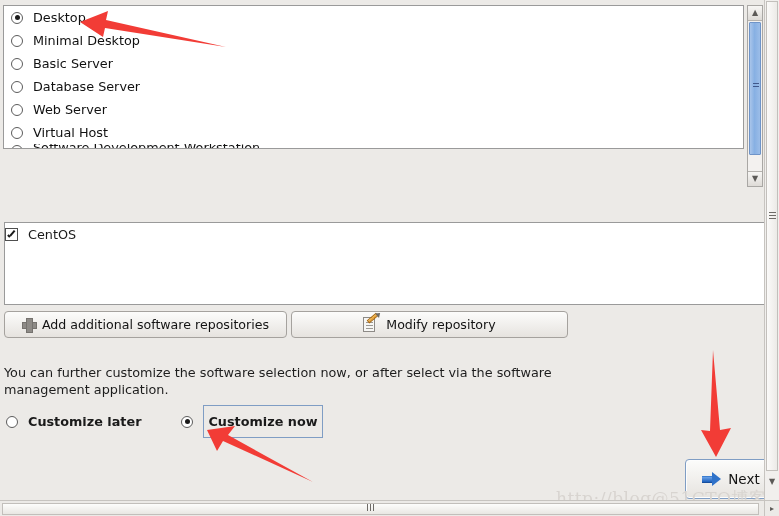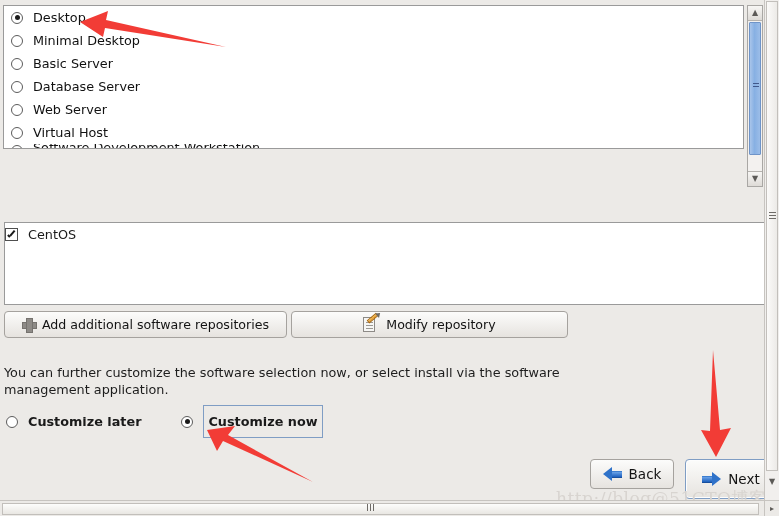--- a/index.html
+++ b/index.html
@@ -293,40 +293,33 @@
       <span class="page">
           <i style="top:4px"></i>
           <i style="top:7px"></i>
           <i style="top:10px"></i>
         </span>
       <span class="pencil"></span>
     </span>
     <span class="txt">Modify repository</span>
   </div>
 
-  <div class="sectlabel" id="customize-text">You can further customize the software selection now, or select install via the software management application.</div>
+  <div class="sectlabel" id="customize-text">You can further customize the software selection now, or after select via the software management application.</div>
 
   <div class="cust-row">
     <div class="opt">
       <span class="radio"></span>
       <span class="lbl">Customize later</span>
     </div>
     <div class="opt">
       <span class="radio on"></span>
       <span class="lbl focusbox">Customize now</span>
     </div>
   </div>
 
-  <div class="gbtn" id="back-button">
-    <span class="navarrow left">
-      <span class="head"></span>
-        <span class="shaft"></span>
-    </span>
-    <span class="navlabel">Back</span>
-  </div>
   <div class="gbtn" id="next-button">
     <span class="navarrow right">
       <span class="shaft"></span>
         <span class="head"></span>
     </span>
     <span class="navlabel">Next</span>
   </div>
 
   <div id="watermark">http://blog@51CTO博客</div>
 

